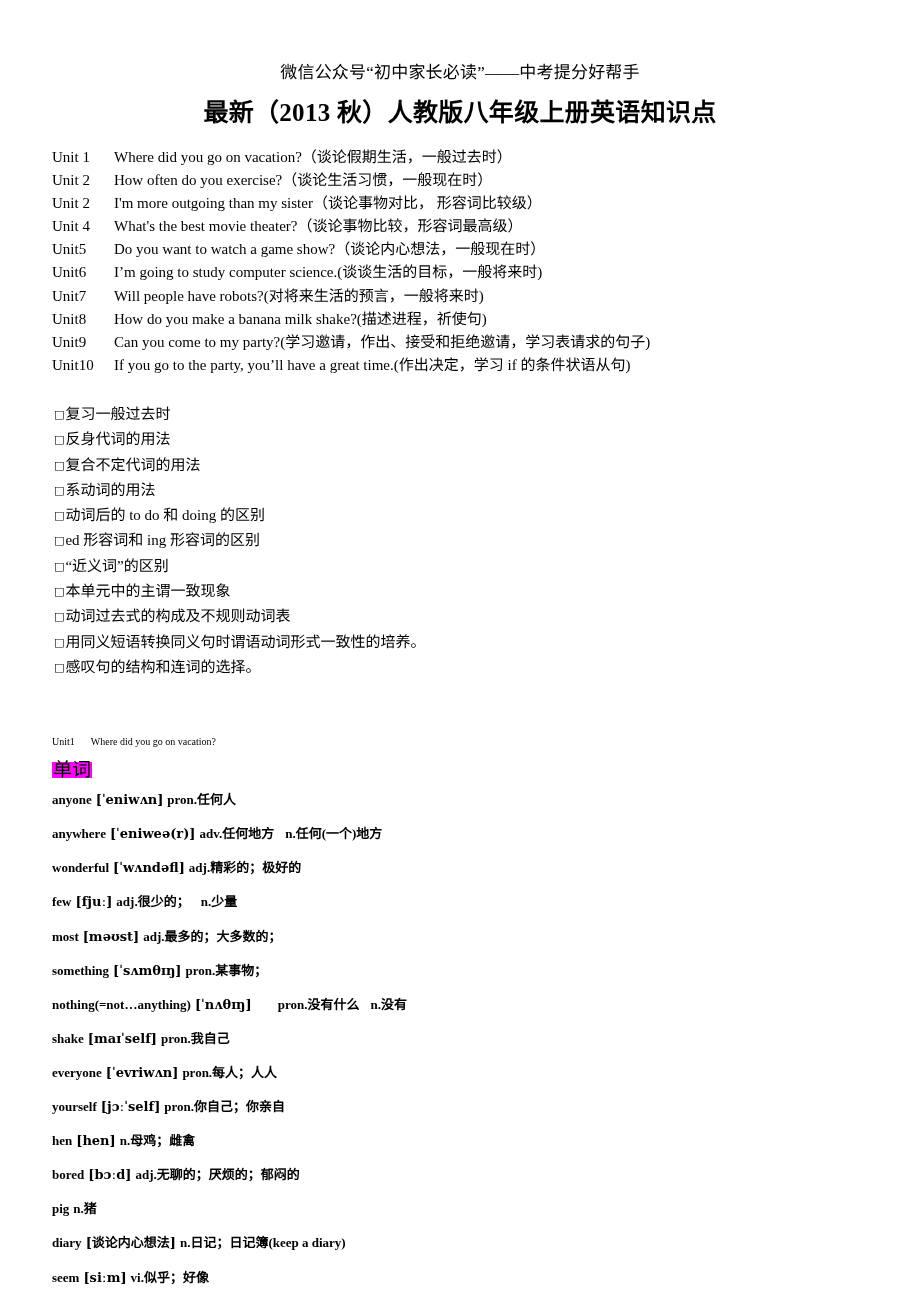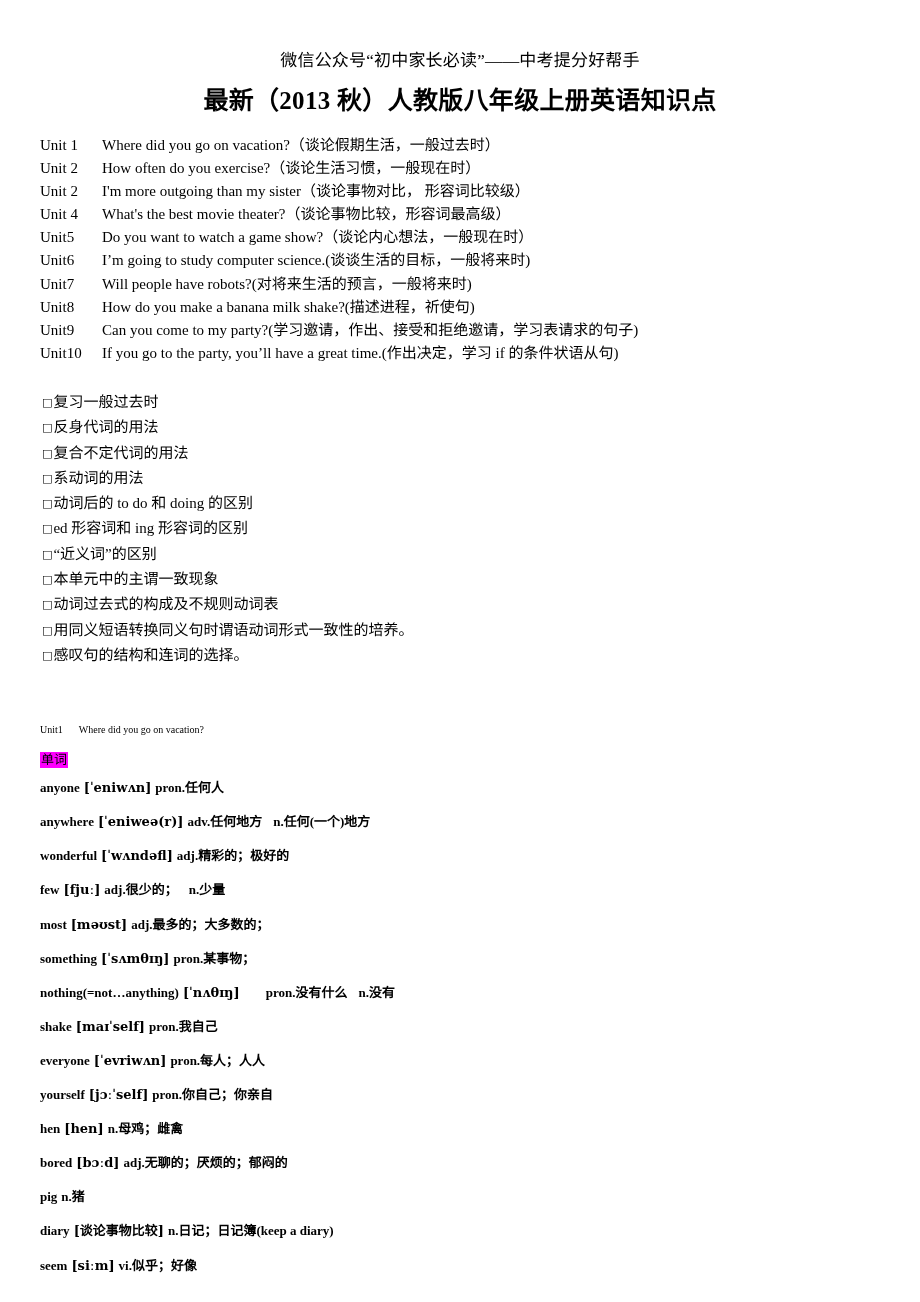--- a/index.html
+++ b/index.html
@@ -14,21 +14,21 @@
     overflow: hidden;
     font-family: "Liberation Serif", "DejaVu Serif", serif;
     color: #000000;
     -webkit-font-smoothing: antialiased;
   }
   .page {
     position: relative;
     width: 920px;
     height: 1302px;
     box-sizing: border-box;
-    padding: 0;
+    padding: 12px;
   }
 
   
   .banner {
     text-align: center;
     font-family: "Liberation Serif", "DejaVu Serif", serif;
     font-size: 17px;
     line-height: 1;
     padding-top: 52px;
     letter-spacing: 0.2px;
@@ -94,21 +94,21 @@
   }
   .section-head .sh-gap {
     display: inline-block;
     width: 16px;
   }
   .kw-wrap {
     padding: 15px 0 0 40px;
   }
   .kw-highlight {
     display: inline-block;
-    font-size: 13px;
+    font-size: 19px;
     line-height: 16px;
     font-weight: normal;
     background: #ff00ff;
     color: #000000;
     padding: 0 1px;
   }
 
   
   .vocab-list {
     margin: 0;
@@ -220,17 +220,17 @@
       <li class="vocab-row"><span class="v-word">few</span><span class="v-ipa">[fjuː]</span><span class="v-def">adj.很少的；</span><span class="v-def2">n.少量</span></li>
       <li class="vocab-row"><span class="v-word">most</span><span class="v-ipa">[məʊst]</span><span class="v-def">adj.最多的；大多数的；</span></li>
       <li class="vocab-row"><span class="v-word">something</span><span class="v-ipa">[ˈsʌmθɪŋ]</span><span class="v-def">pron.某事物；</span></li>
       <li class="vocab-row"><span class="v-word">nothing(=not…anything)</span><span class="v-ipa">[ˈnʌθɪŋ]</span><span class="v-gap"></span><span class="v-def">pron.没有什么</span><span class="v-def2">n.没有</span></li>
       <li class="vocab-row"><span class="v-word">shake</span><span class="v-ipa">[maɪˈself]</span><span class="v-def">pron.我自己</span></li>
       <li class="vocab-row"><span class="v-word">everyone</span><span class="v-ipa">[ˈevriwʌn]</span><span class="v-def">pron.每人；人人</span></li>
       <li class="vocab-row"><span class="v-word">yourself</span><span class="v-ipa">[jɔːˈself]</span><span class="v-def">pron.你自己；你亲自</span></li>
       <li class="vocab-row"><span class="v-word">hen</span><span class="v-ipa">[hen]</span><span class="v-def">n.母鸡；雌禽</span></li>
       <li class="vocab-row"><span class="v-word">bored</span><span class="v-ipa">[bɔːd]</span><span class="v-def">adj.无聊的；厌烦的；郁闷的</span></li>
       <li class="vocab-row"><span class="v-word">pig</span><span class="v-def">n.猪</span></li>
-      <li class="vocab-row"><span class="v-word">diary</span><span class="v-ipa">[谈论事物比较]</span><span class="v-def">n.日记；日记簿(keep a diary)</span></li>
+      <li class="vocab-row"><span class="v-word">diary</span><span class="v-ipa">[谈论内心想法]</span><span class="v-def">n.日记；日记簿(keep a diary)</span></li>
       <li class="vocab-row"><span class="v-word">seem</span><span class="v-ipa">[siːm]</span><span class="v-def">vi.似乎；好像</span></li>
     </ul>
 
 </div>
 
 </body></html>

